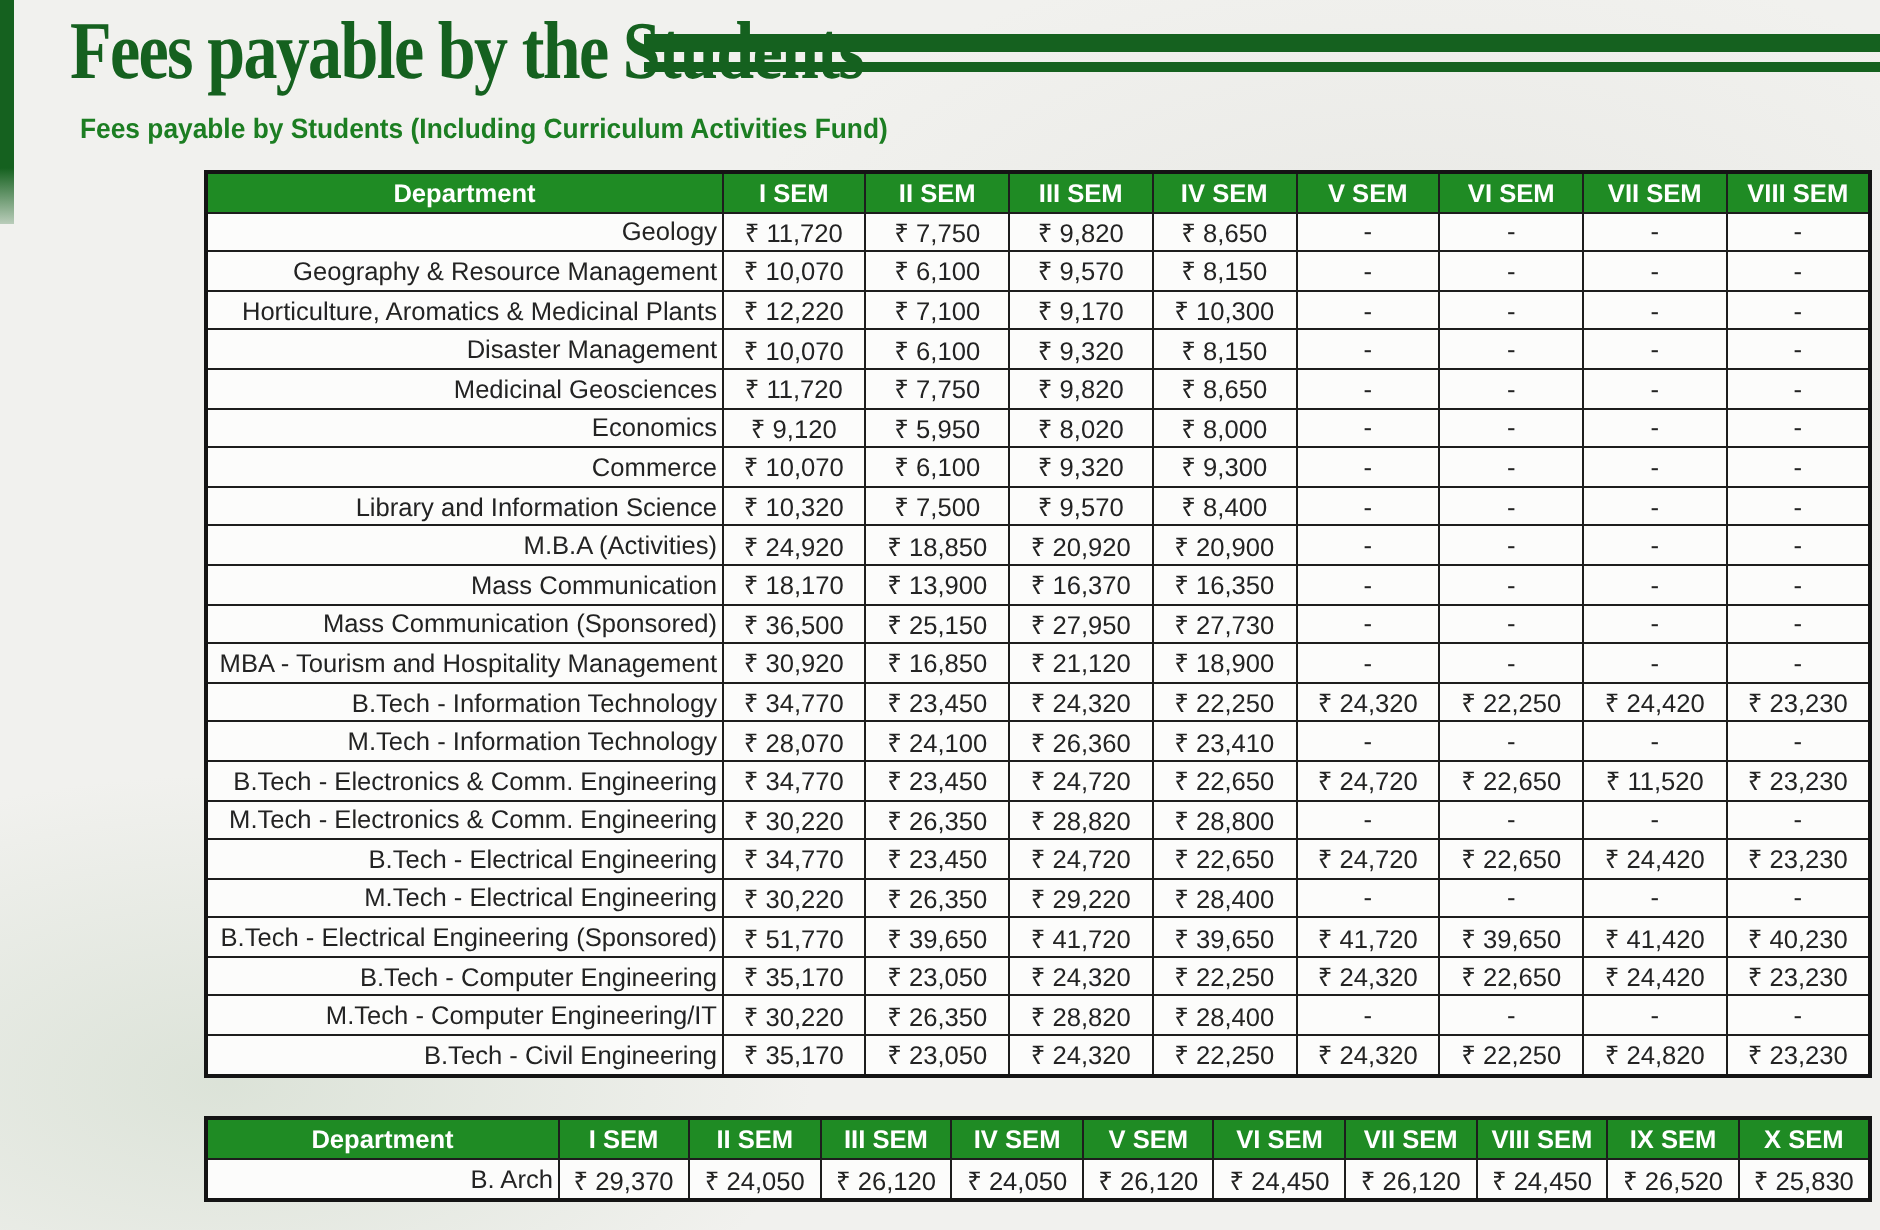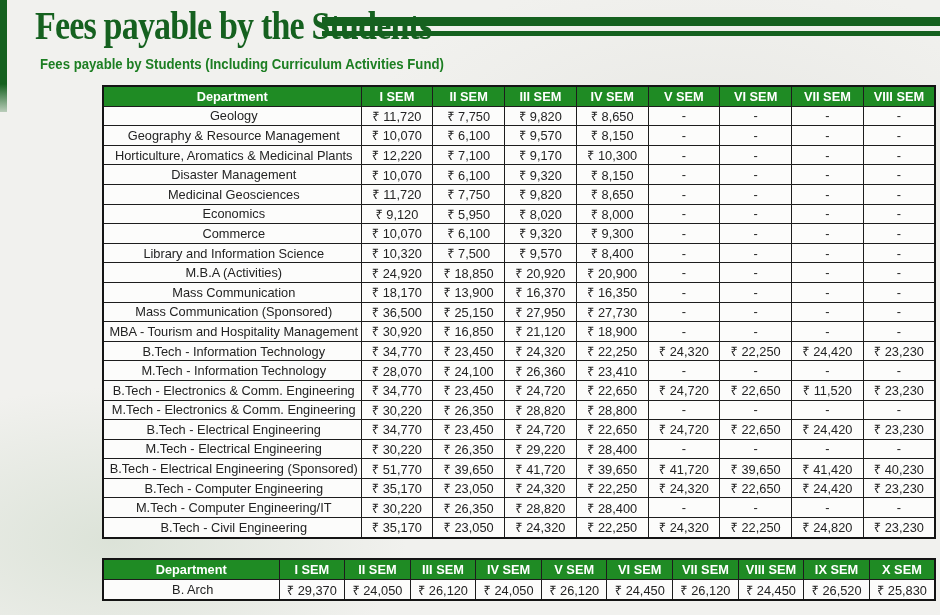--- a/index.html
+++ b/index.html
@@ -43,21 +43,21 @@
   table.fees th, table.fees td{
     border:1px solid #1d1d1d;
     padding:0 2px;height:18.6px;
     overflow:hidden;white-space:nowrap;
   }
   #arch-table th, #arch-table td{height:19px;}
   table.fees th{
     background:#1f8b24;color:#ffffff;
     font-weight:700;font-size:12.8px;text-align:center;
   }
-  table.fees td.dept{text-align:center;padding-left:5px;}
+  table.fees td.dept{text-align:right;padding-left:5px;}
   table.fees td.num{text-align:center;}
 </style>
 </head>
 <body>
 
 <div class="left-strip"></div>
 
 <h1 class="page-title">Fees payable by the Students</h1>
 <div class="rule1"></div>
 <div class="rule2"></div>

